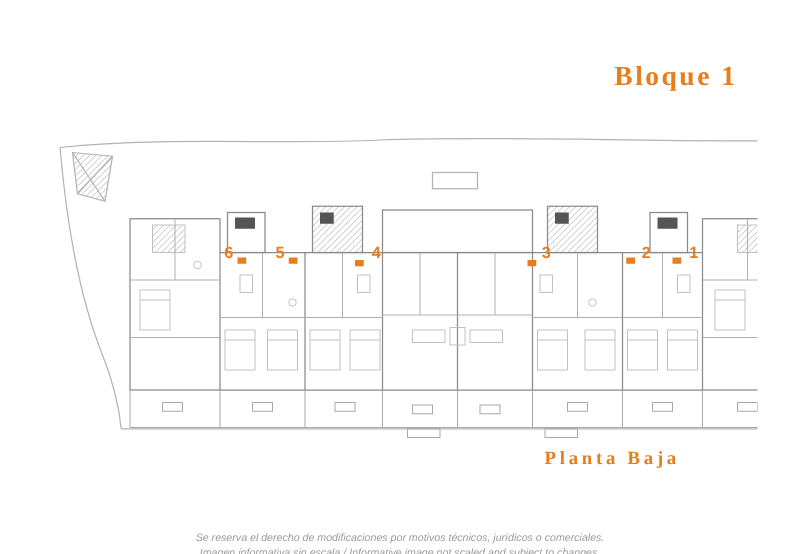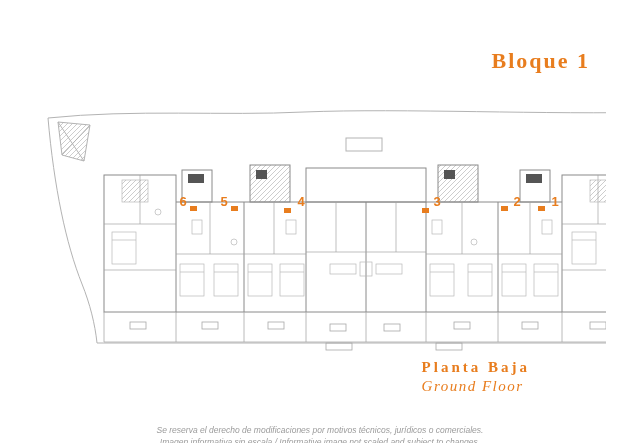--- a/index.html
+++ b/index.html
@@ -29,22 +29,22 @@
   .unit-num{
     font-family:"Liberation Sans", sans-serif;
     font-weight:700;
     font-size:13px;
     fill:var(--accent);
     text-anchor:middle;
   }
   .accent-fill{fill:var(--accent);}
   .floor-label{
     position:absolute;
-    top:347px;right:76px;
-    text-align:left;
+    top:347px;right:62px;
+    text-align:right;
     color:var(--accent);
     line-height:1.15;
   }
   .floor-es{
     font-size:15px;
     font-weight:700;
     letter-spacing:3px;
   }
   .floor-en{
     font-size:15px;
@@ -216,21 +216,20 @@
       <text class="unit-num" x="190" y="194">5</text>
       <text class="unit-num" x="267" y="194">4</text>
       <text class="unit-num" x="403" y="194">3</text>
       <text class="unit-num" x="483" y="194">2</text>
       <text class="unit-num" x="521" y="194">1</text>
     </g>
   </svg>
 
   <div class="floor-label">
     <div class="floor-es">Planta Baja</div>
-    <div class="floor-en">Ground Floor</div>
   </div>
 
   <div class="floor-badge">0</div>
 
   <div class="disclaimer">
     <div>Se reserva el derecho de modificaciones por motivos técnicos, jurídicos o comerciales.</div>
     <div>Imagen informativa sin escala /  Informative image not scaled and subject to changes.</div>
   </div>
 
 </div>

